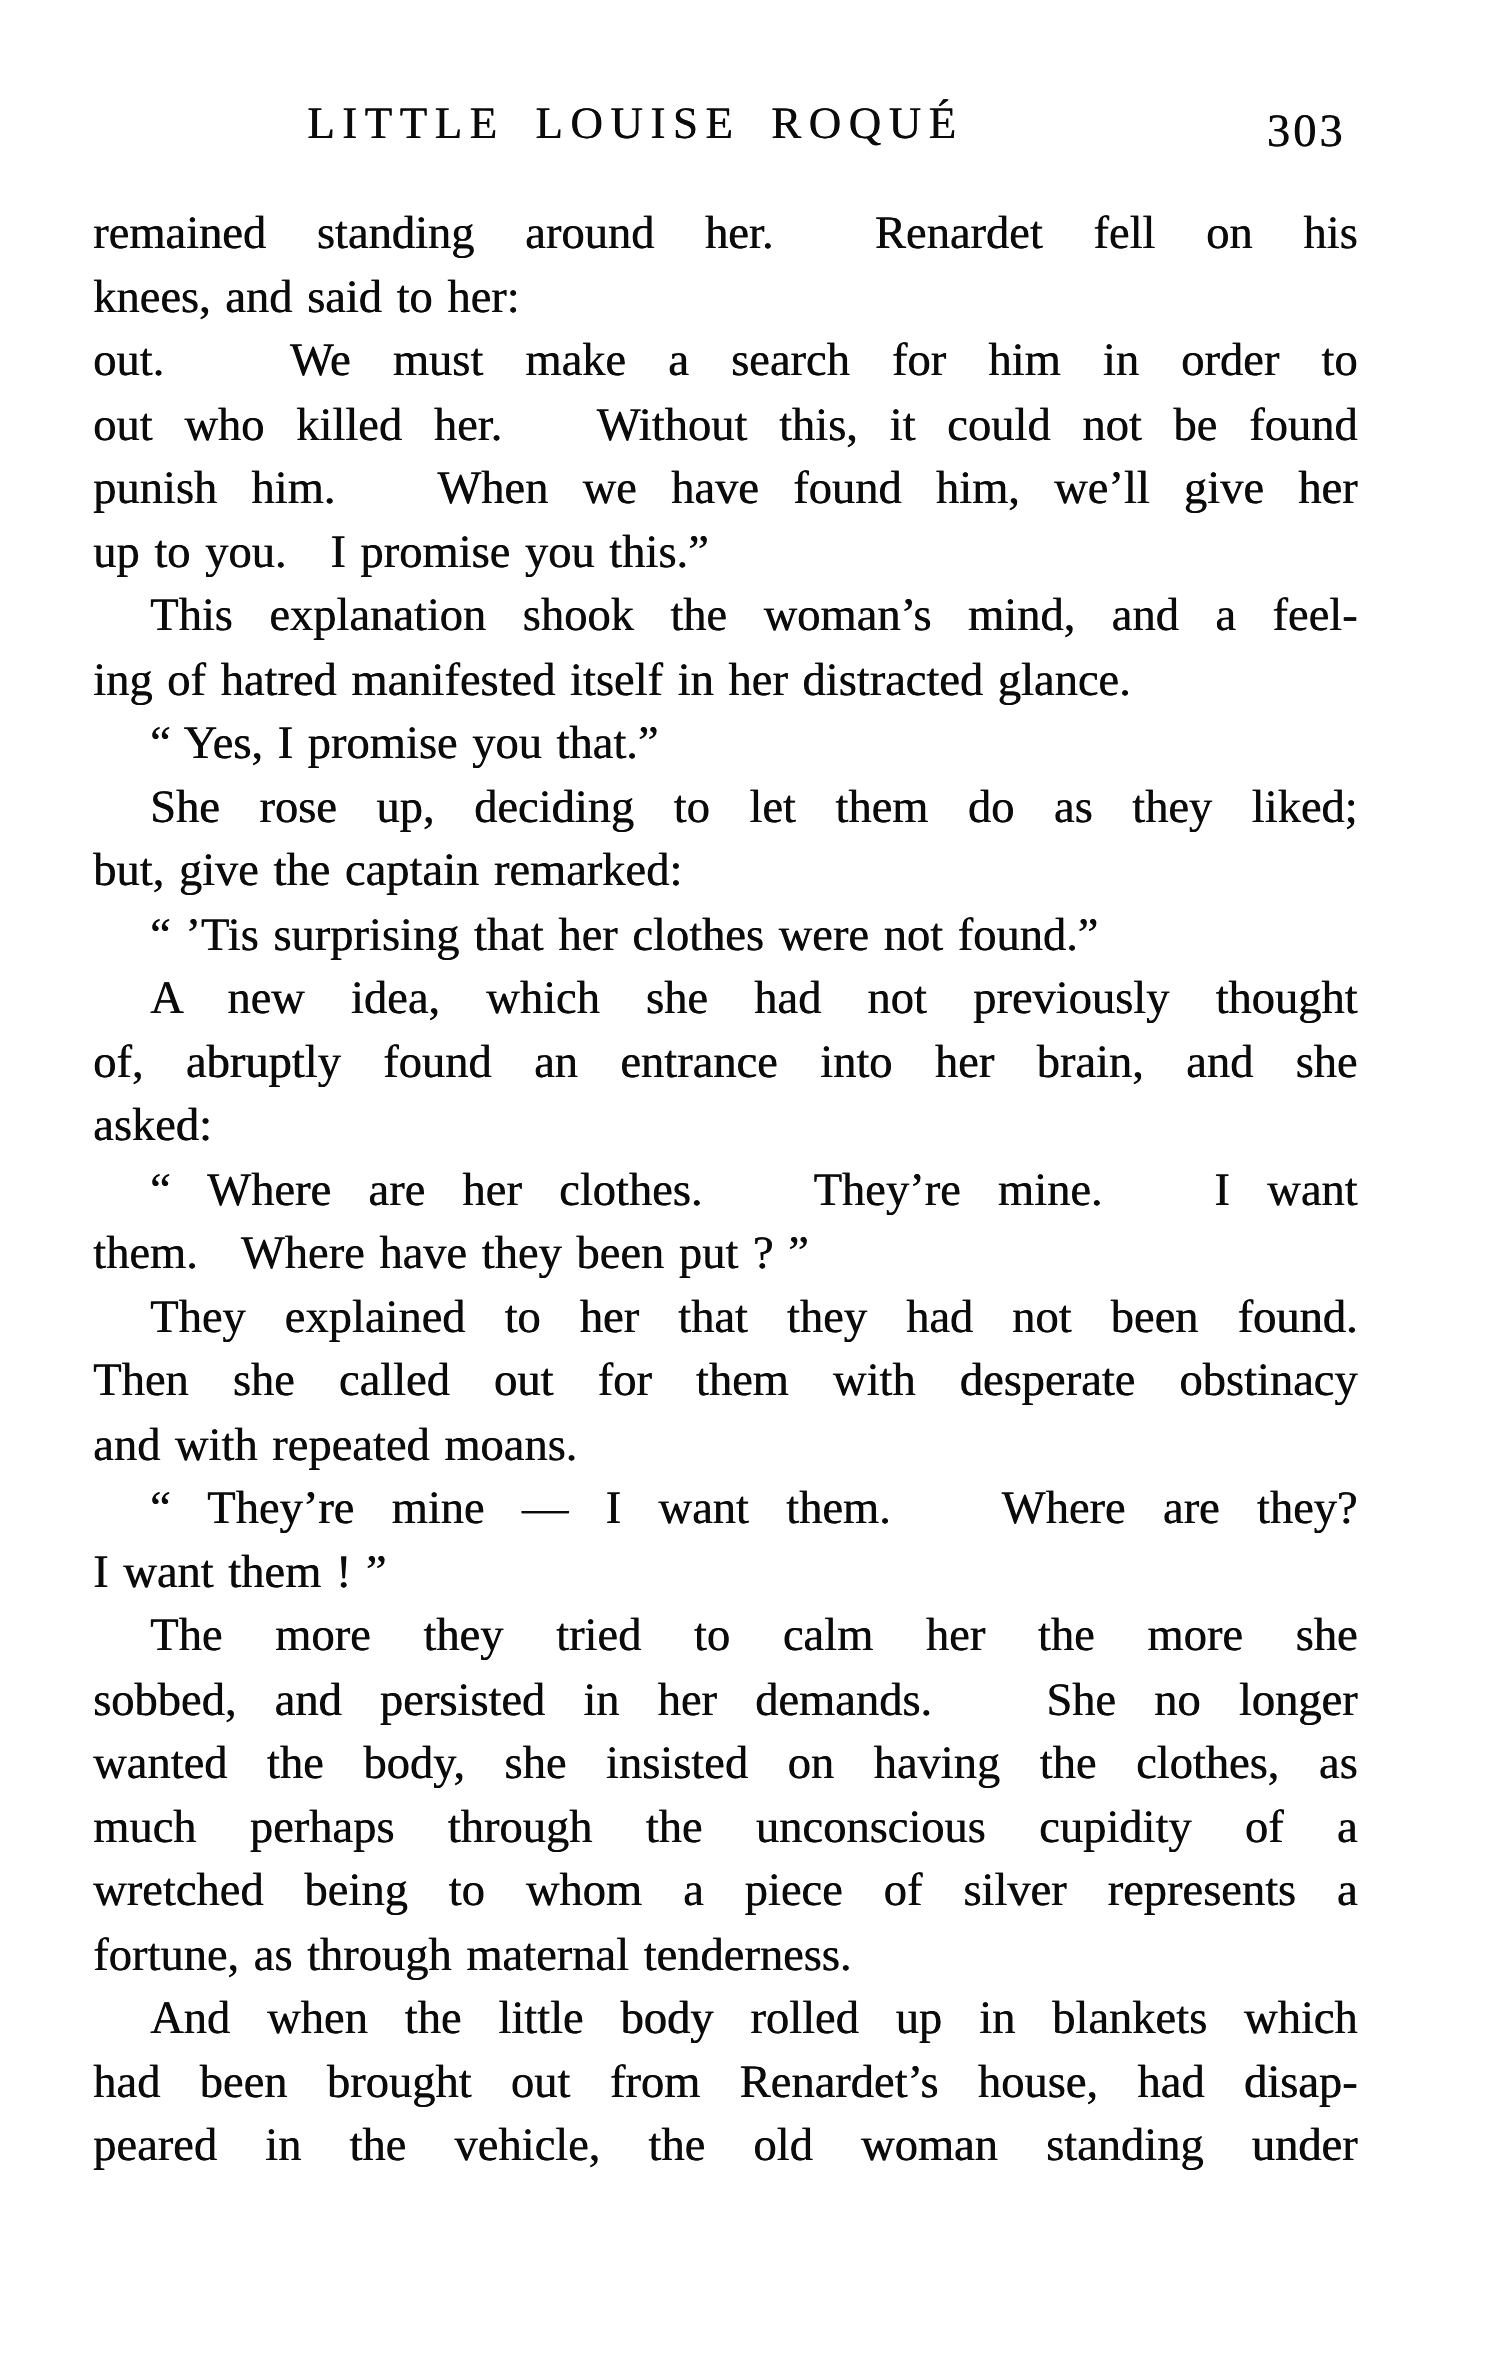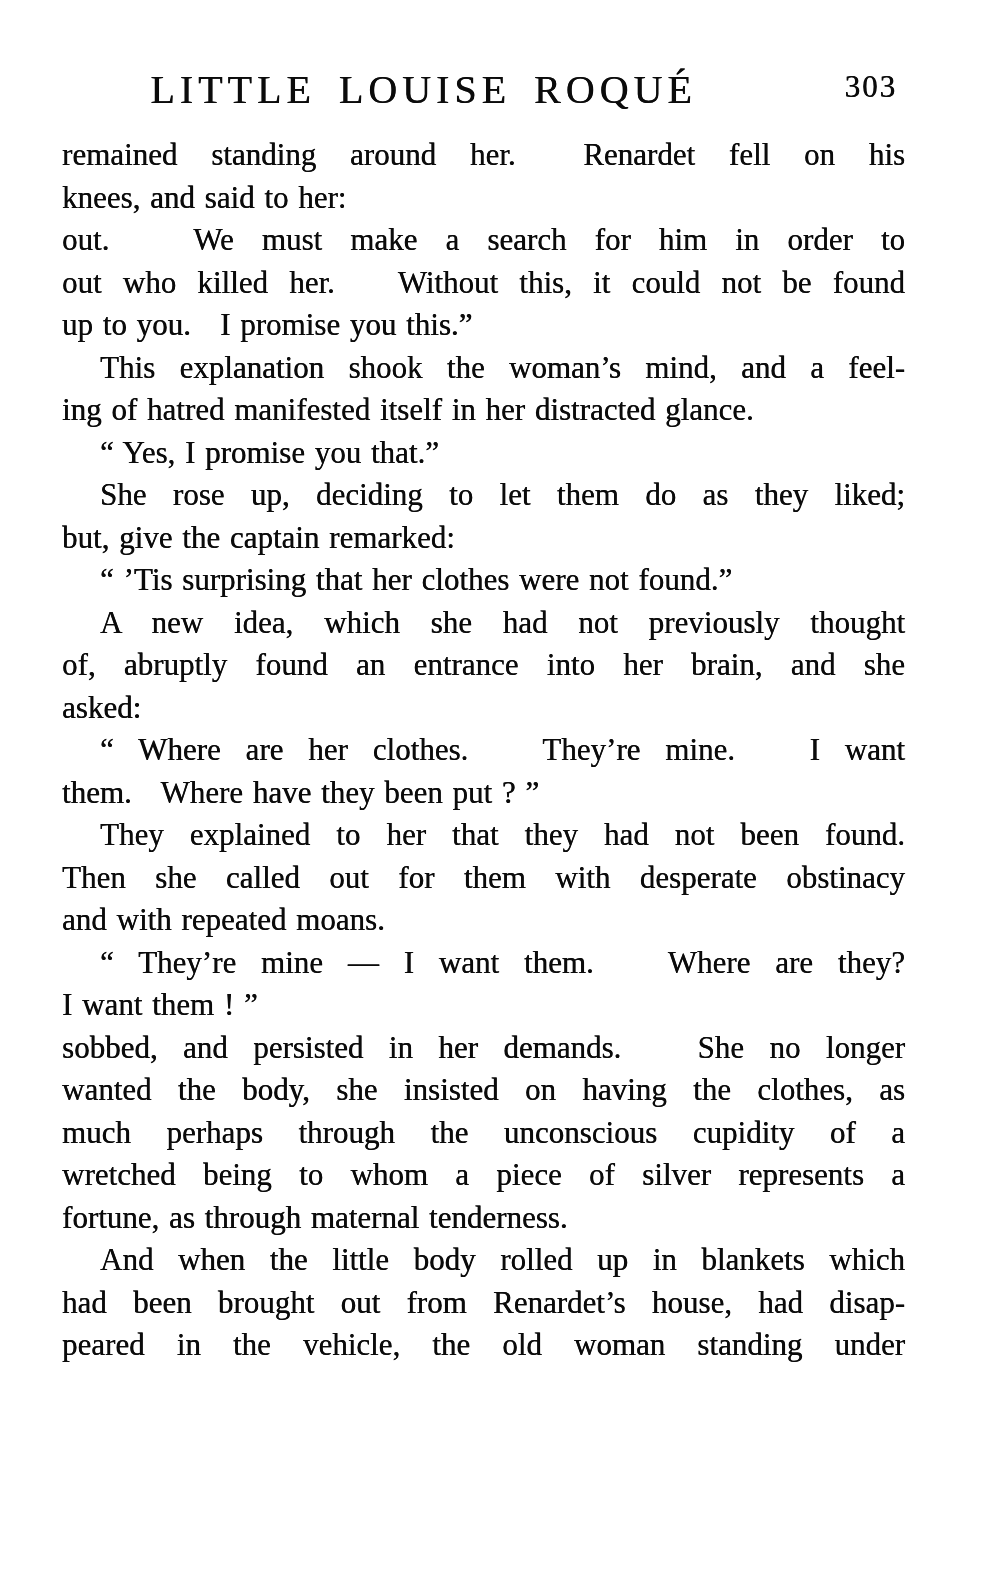--- a/index.html
+++ b/index.html
@@ -19,21 +19,21 @@
   .running-header {
     position: absolute;
     top: 66px;
     left: 62px;
     width: 843px;
     height: 44px;
   }
   .running-title {
     display: block;
     text-align: center;
-    font-size: 40px;
+    font-size: 30px;
     letter-spacing: 5px;
     word-spacing: 8px;
     color: #0b0b0b;
     text-shadow: 0.4px 0 0 currentColor;
     padding-right: 120px; 
   }
   .page-number {
     position: absolute;
     right: 8px;
     top: 3px;
@@ -69,37 +69,39 @@
 <div class="page">
   <div class="running-header">
     <span class="running-title">LITTLE LOUISE ROQUÉ</span>
     <span class="page-number">303</span>
   </div>
   <div class="page-body" id="page-body">
       <div class="line justify">remained standing around her.  Renardet fell on his</div>
       <div class="line">knees, and said to her:</div>
       <div class="line justify">out.   We must make a search for him in order to</div>
       <div class="line justify">out who killed her.   Without this, it could not be found</div>
+      <div class="line justify">punish him.   When we have found him, we’ll give her</div>
       <div class="line">up to you.   I promise you this.”</div>
       <div class="line justify indent">This explanation shook the woman’s mind, and a feel-</div>
       <div class="line">ing of hatred manifested itself in her distracted glance.</div>
       <div class="line indent">“ Yes, I promise you that.”</div>
       <div class="line justify indent">She rose up, deciding to let them do as they liked;</div>
       <div class="line">but, give the captain remarked:</div>
       <div class="line indent">“ ’Tis surprising that her clothes were not found.”</div>
       <div class="line justify indent">A new idea, which she had not previously thought</div>
       <div class="line justify">of, abruptly found an entrance into her brain, and she</div>
       <div class="line">asked:</div>
       <div class="line justify indent">“ Where are her clothes.   They’re mine.   I want</div>
       <div class="line">them.   Where have they been put ? ”</div>
       <div class="line justify indent">They explained to her that they had not been found.</div>
       <div class="line justify">Then she called out for them with desperate obstinacy</div>
       <div class="line">and with repeated moans.</div>
       <div class="line justify indent">“ They’re mine — I want them.   Where are they?</div>
       <div class="line">I want them ! ”</div>
+      <div class="line justify indent">The more they tried to calm her the more she</div>
       <div class="line justify">sobbed, and persisted in her demands.   She no longer</div>
       <div class="line justify">wanted the body, she insisted on having the clothes, as</div>
       <div class="line justify">much perhaps through the unconscious cupidity of a</div>
       <div class="line justify">wretched being to whom a piece of silver represents a</div>
       <div class="line">fortune, as through maternal tenderness.</div>
       <div class="line justify indent">And when the little body rolled up in blankets which</div>
       <div class="line justify">had been brought out from Renardet’s house, had disap-</div>
       <div class="line justify">peared in the vehicle, the old woman standing under</div>
     </div>
 </div>

